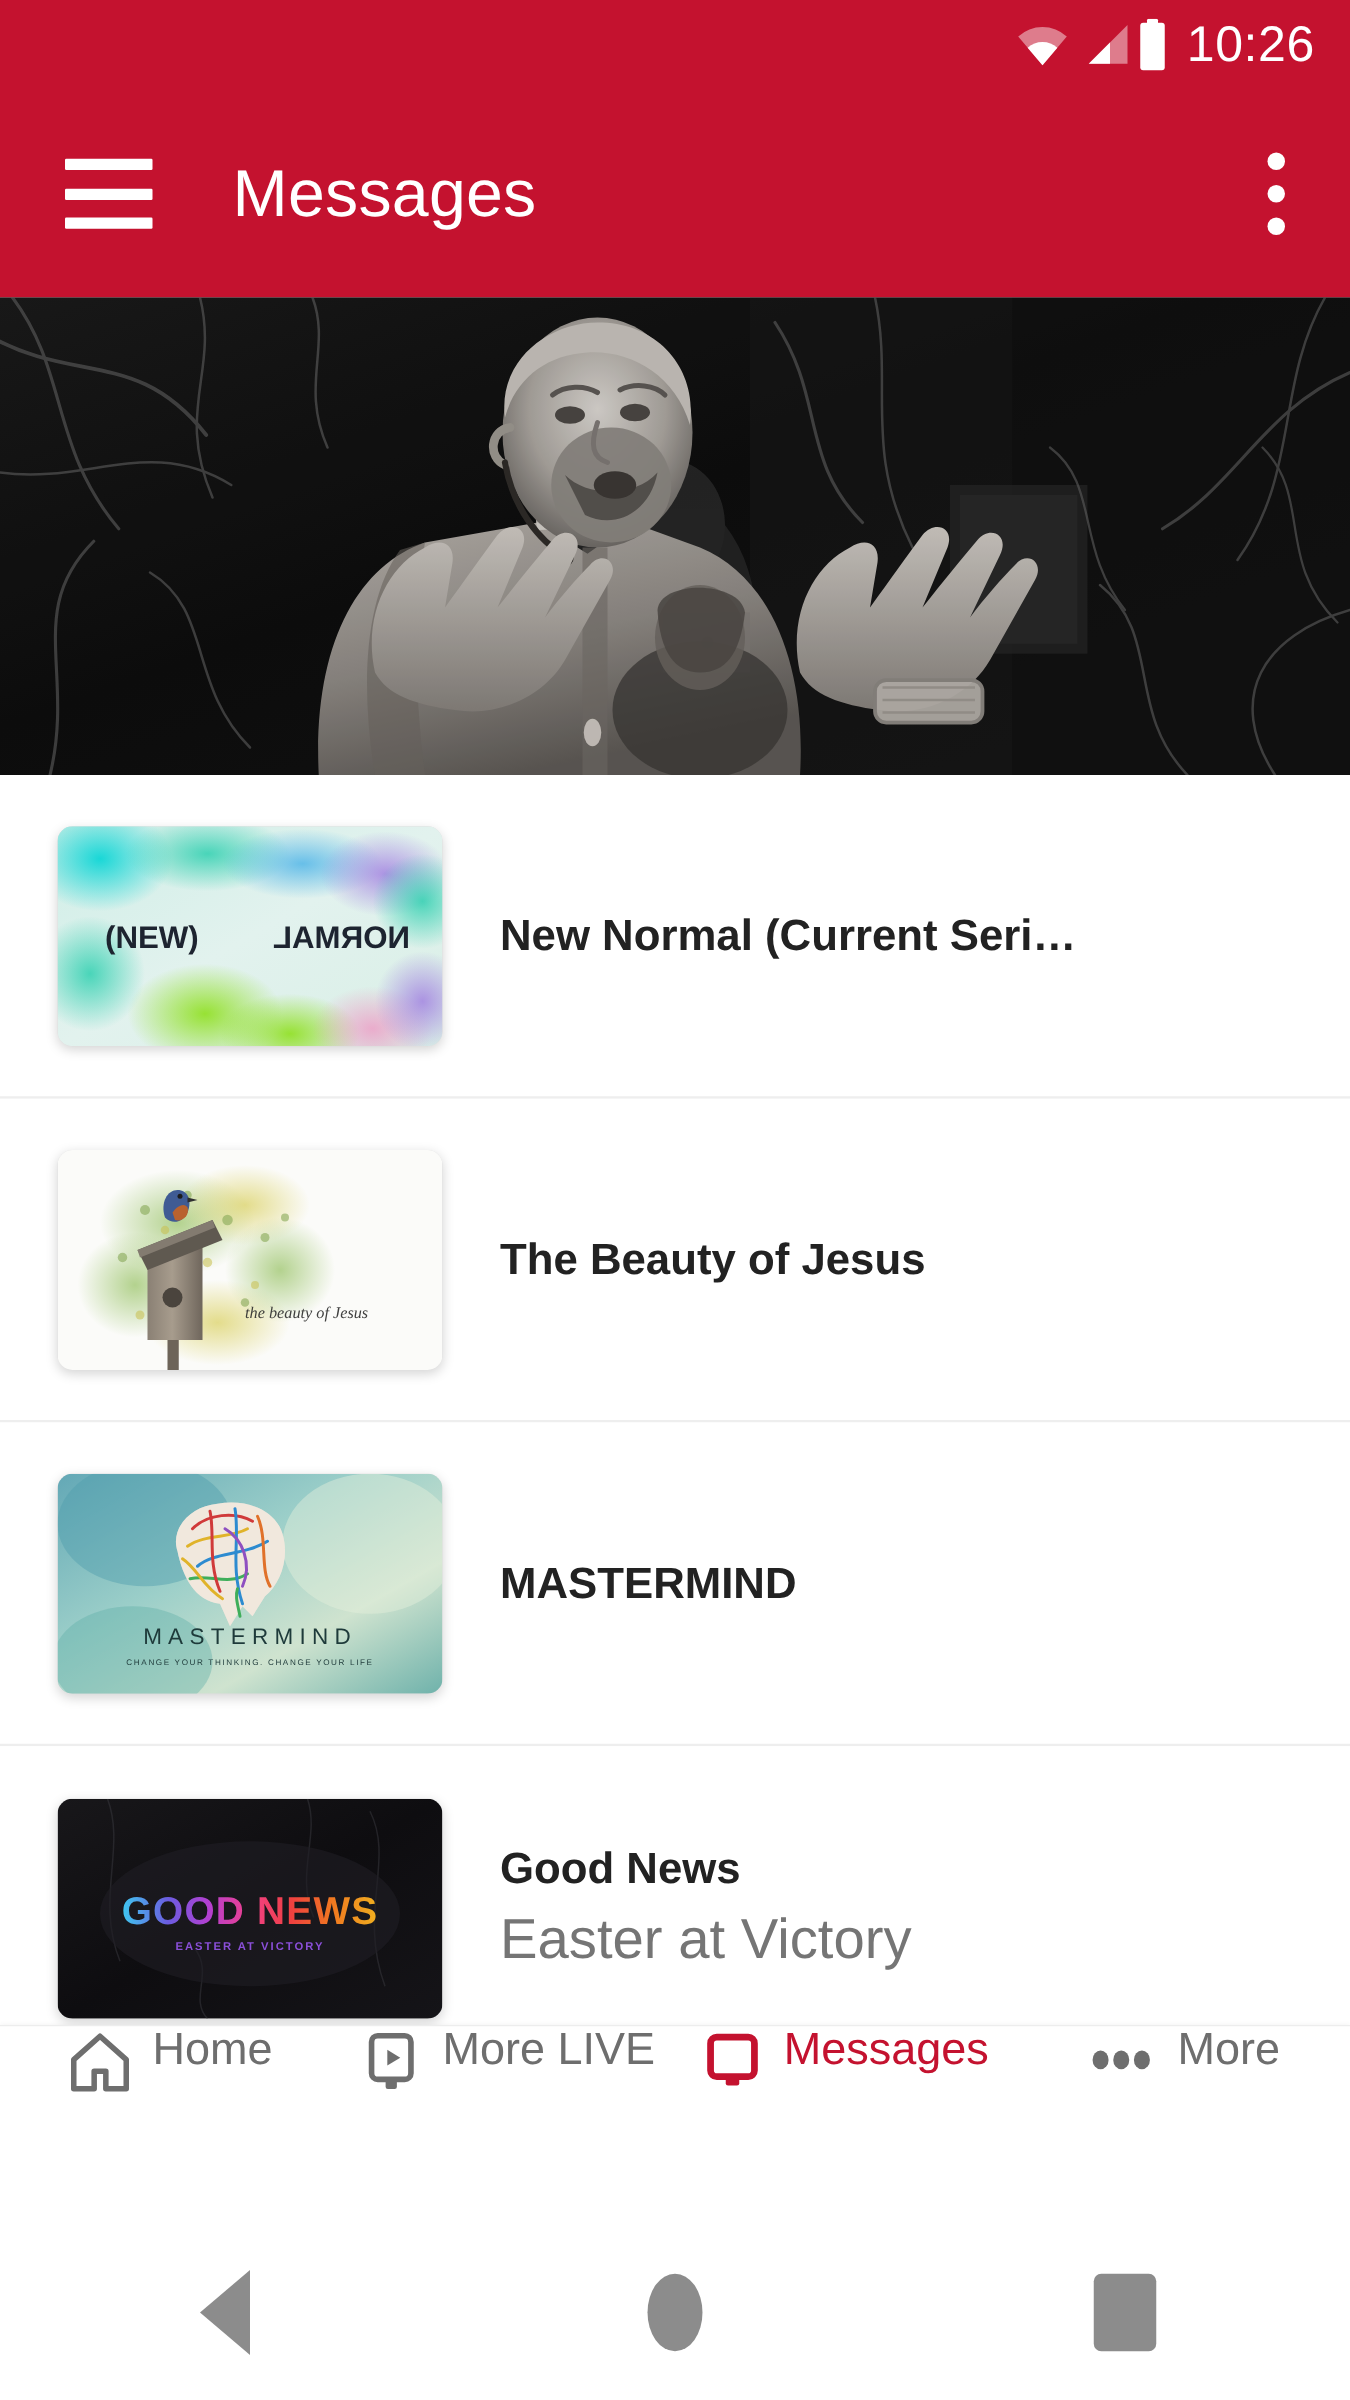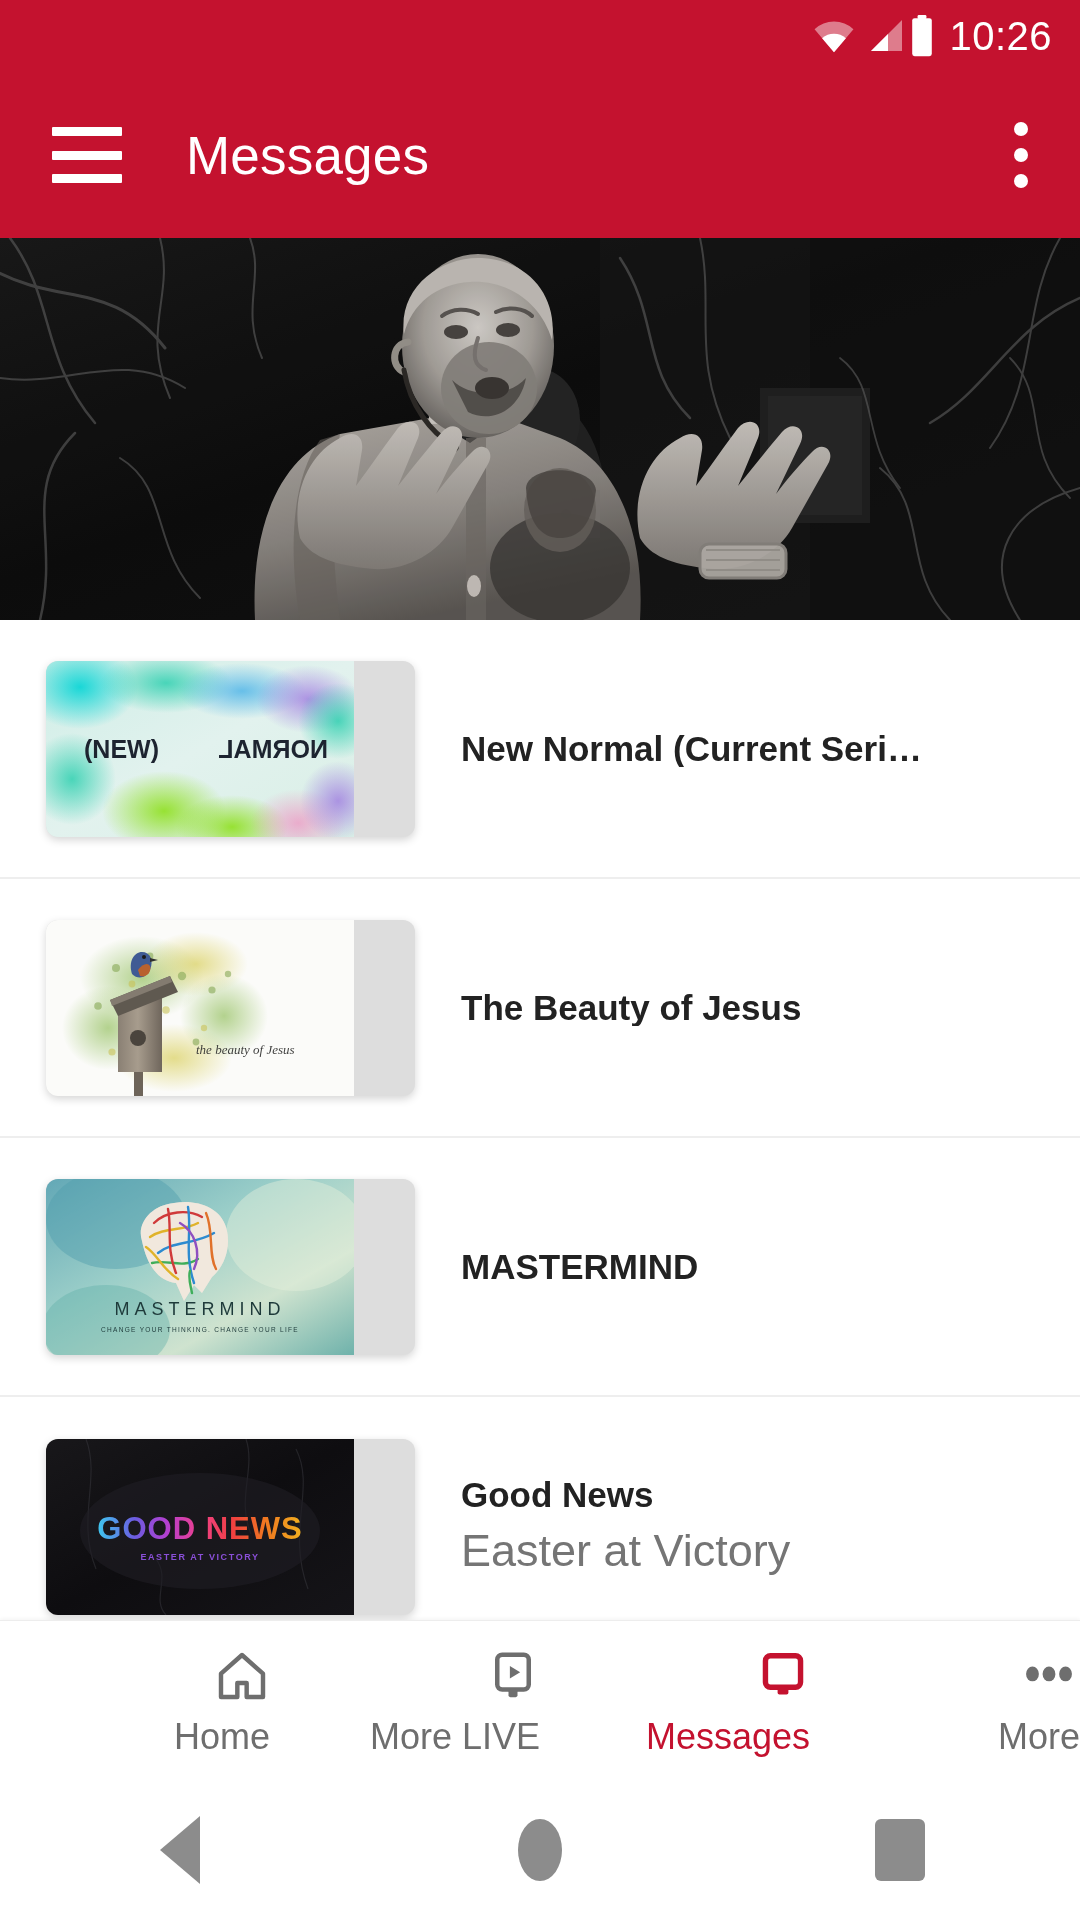--- a/index.html
+++ b/index.html
@@ -61,21 +61,21 @@
     background:#fff; overflow:hidden;
   }
   .row {
     position:relative; width:1080px; height:259px;
     display:flex; align-items:center;
     border-bottom:2px solid #EEEEEE;
     background:#fff;
   }
   .row:last-child { border-bottom:none; }
   .thumb {
-    width:369px; height:176px; margin-left:46px; flex:none;
+    width:308px; height:176px; margin-left:46px; flex:none;
     border-radius:12px; overflow:hidden; position:relative;
     box-shadow:0 3px 9px rgba(0,0,0,0.17);
     background:#ddd;
   }
   .thumb svg { display:block; width:308px; height:176px; }
   .row-text { margin-left:46px; flex:1; min-width:0; padding-right:28px; }
   .row-title {
     font-size:35px; font-weight:600; color:#222222;
     line-height:1.08; white-space:nowrap;
     overflow:hidden; text-overflow:ellipsis;
@@ -87,22 +87,22 @@
   }
 
   
   .bottom-nav {
     position:absolute; bottom:140px; left:0; width:1080px; height:160px;
     background:#ffffff; display:flex; align-items:center;
     border-top:1px solid #EDEDED;
     box-shadow:0 -1px 4px rgba(0,0,0,0.05);
   }
   .nav-item {
-    flex:1; height:160px; display:flex; flex-direction:column;
-    align-items:flex-end; justify-content:center; gap:14px; cursor:pointer;
+    flex:1; height:160px; display:flex; flex-direction:row;
+    align-items:flex-start; justify-content:center; gap:14px; cursor:pointer;
   }
   .nav-icon { height:58px; display:flex; align-items:center; justify-content:center; }
   .nav-label { font-size:36px; line-height:1; color:#6E6E6E; white-space:nowrap; }
   .nav-item.active .nav-label { color:#C4122F; }
 
   
   .sys-nav {
     position:absolute; bottom:0; left:0; width:1080px; height:140px;
     background:#ffffff; display:flex; align-items:center;
   }

